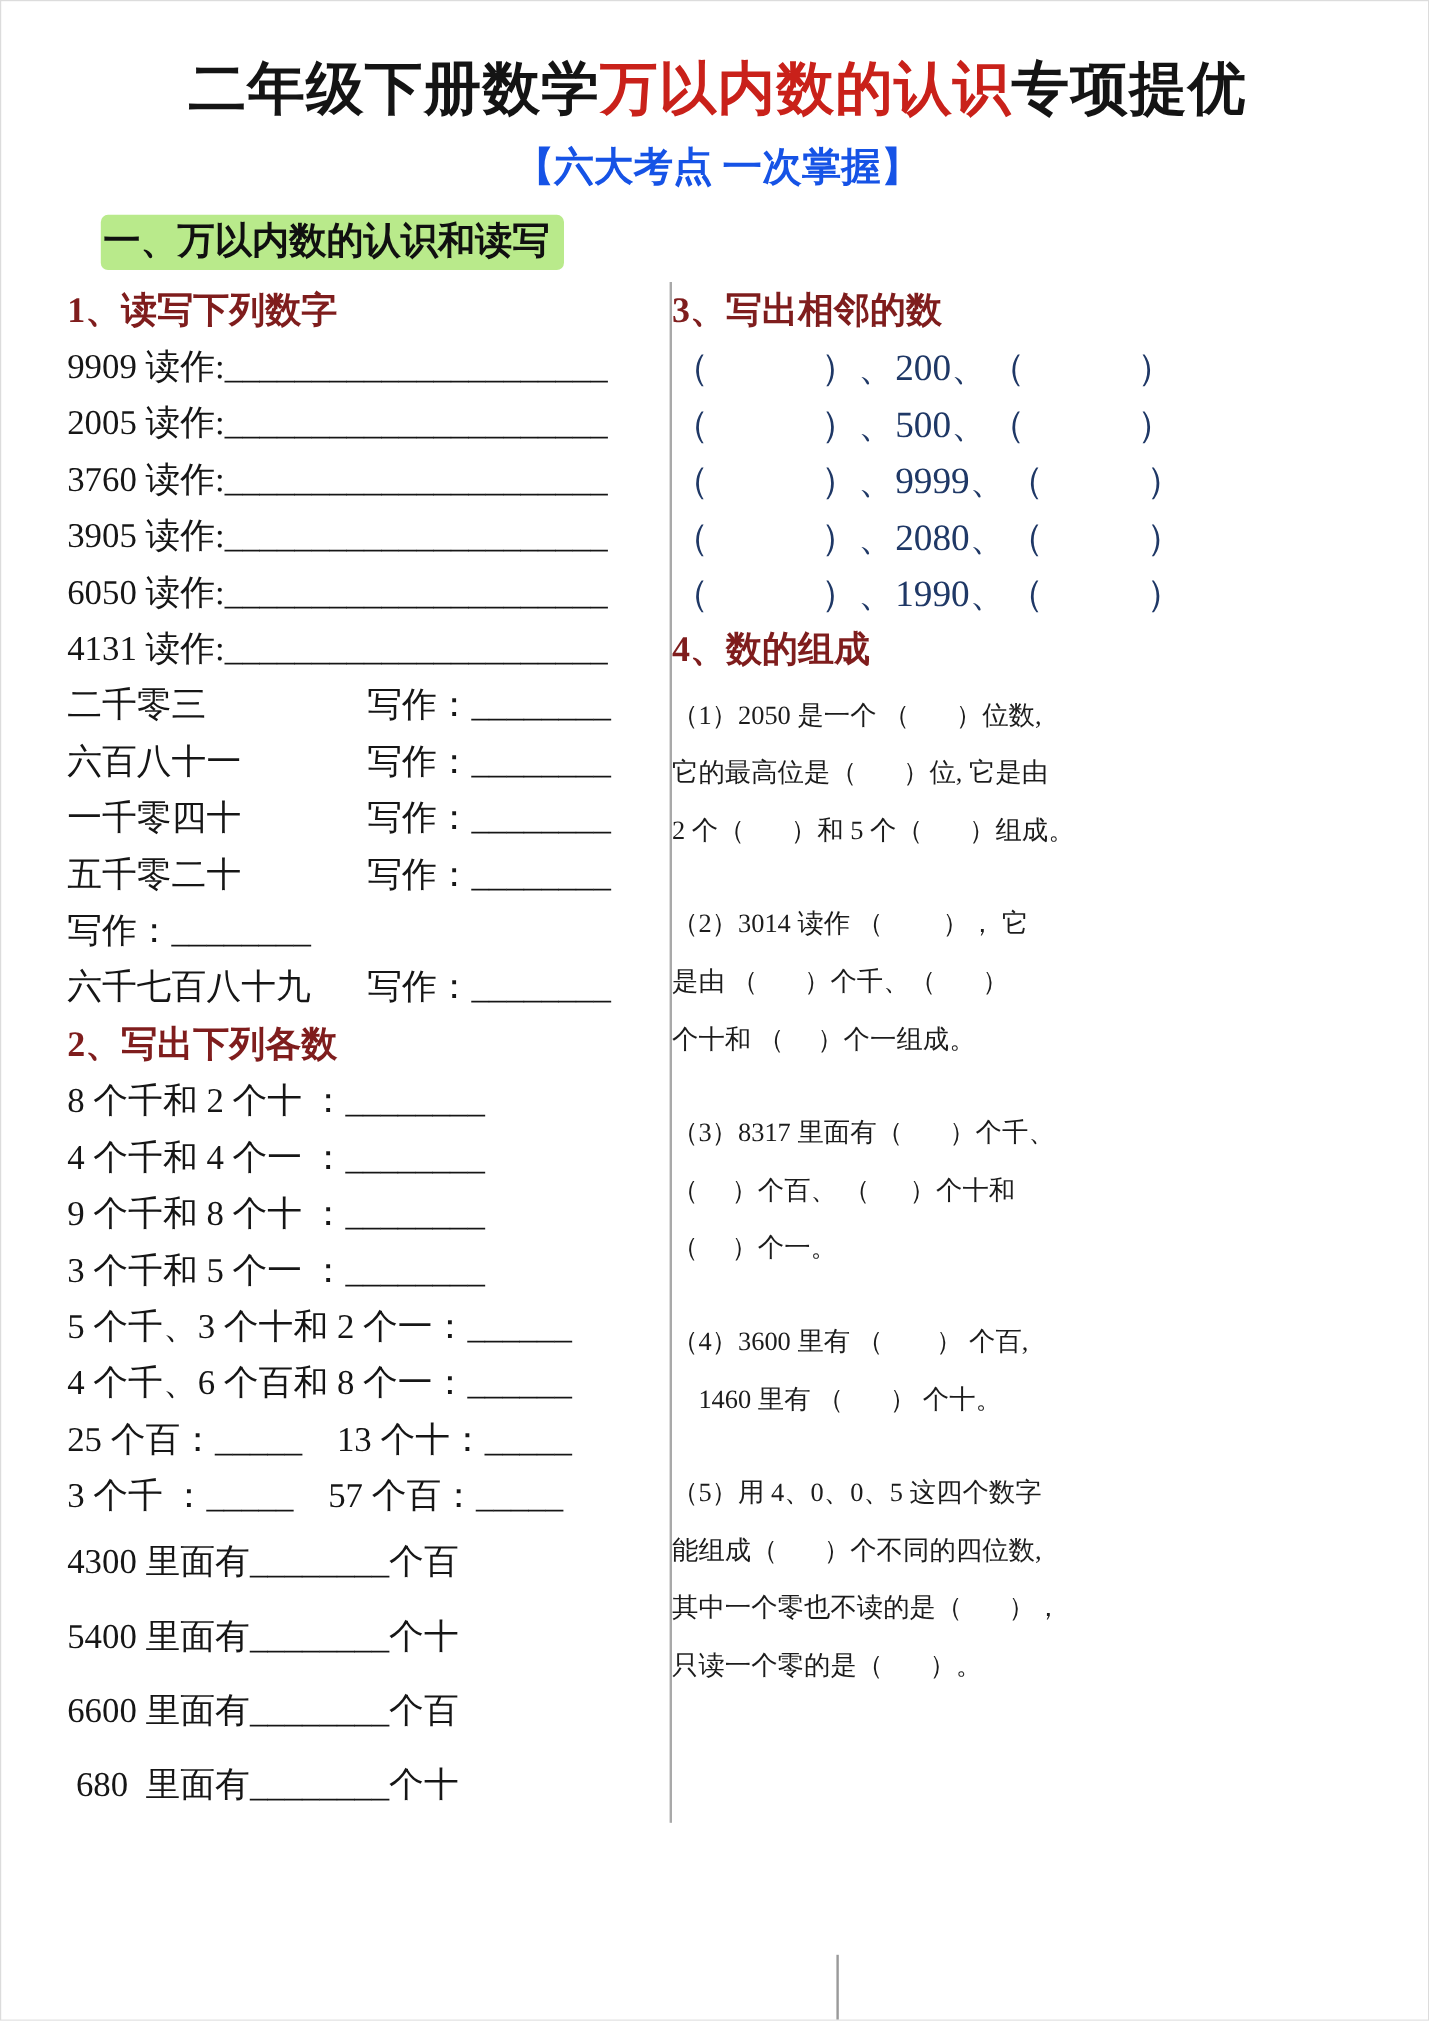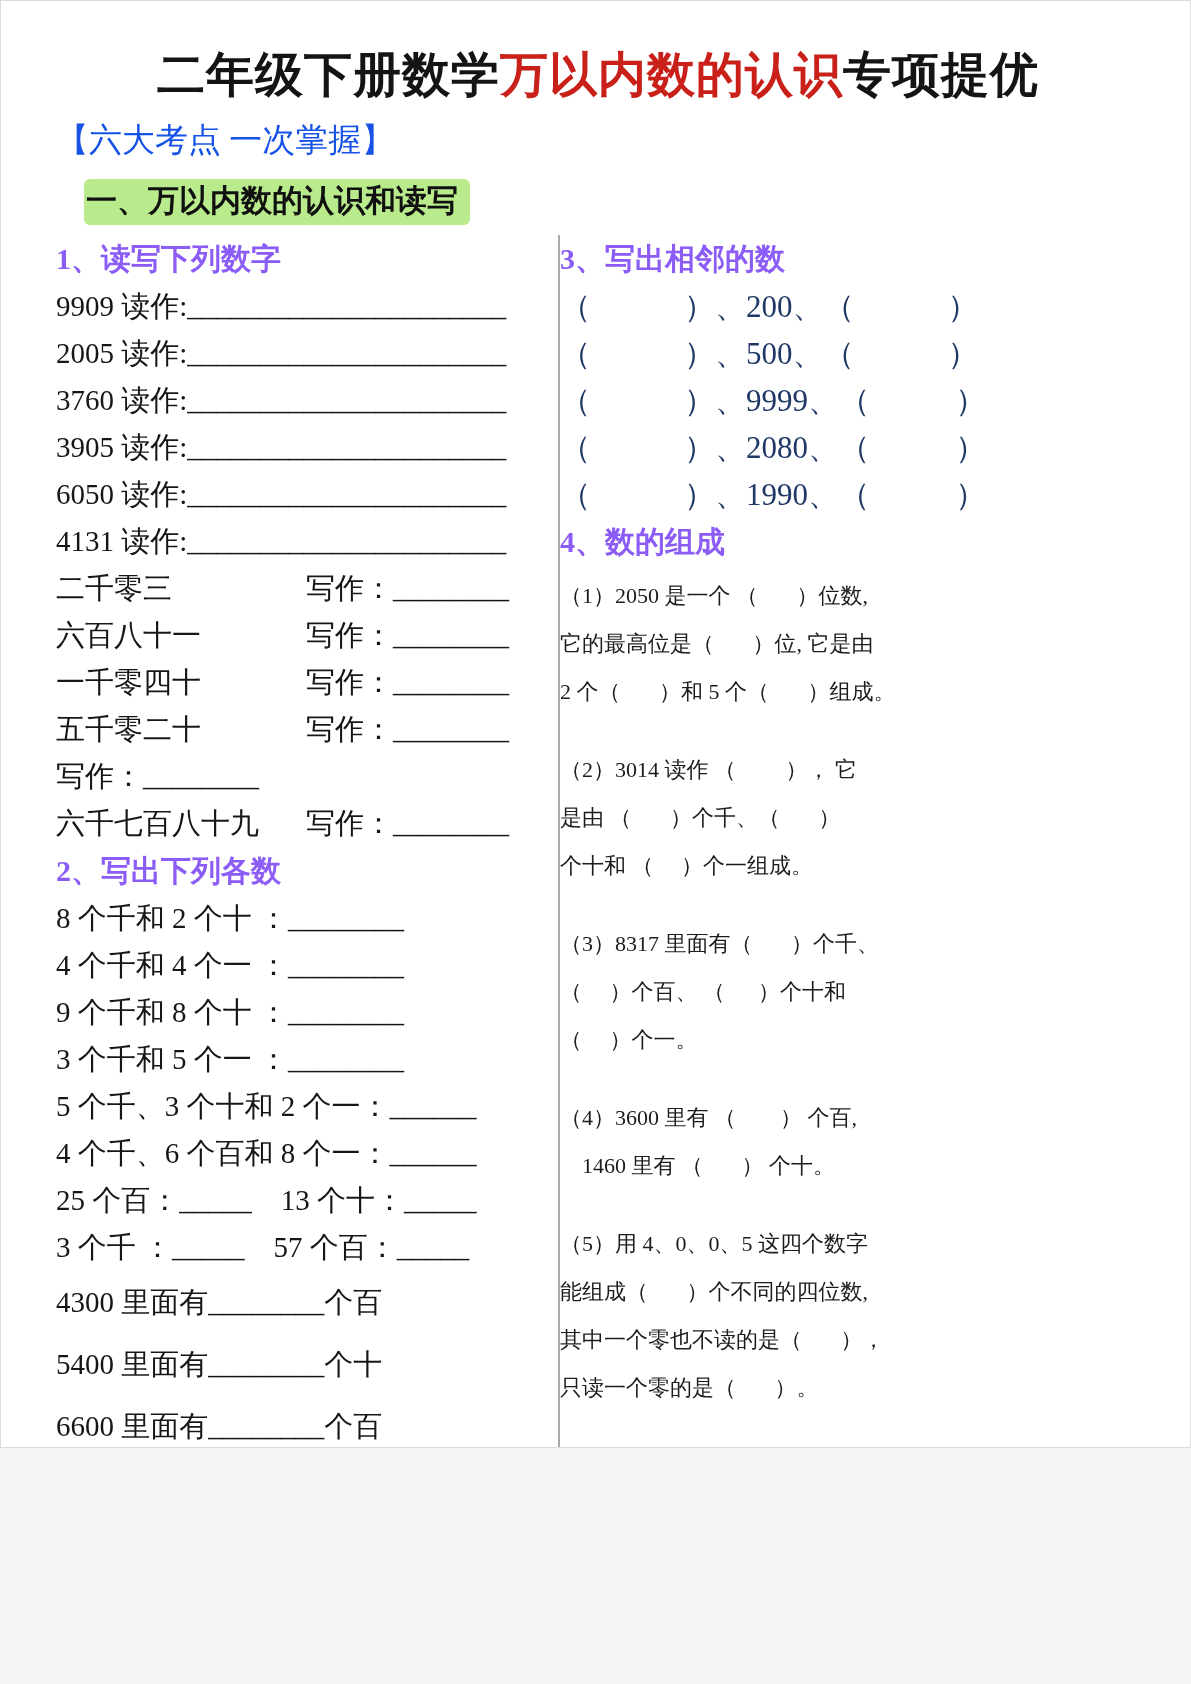--- a/index.html
+++ b/index.html
@@ -1,43 +1,43 @@
 <!DOCTYPE html>
 <html><head>
 <meta charset="utf-8">
 <style>
   html,body{margin:0;padding:0;}
   body{
     width:1191px;height:1684px;background:#f4f4f4;
     font-family:"Liberation Serif","DejaVu Serif",serif;
   }
   .page{
-    position:relative;width:1191px;height:1448px;box-sizing:border-box;
+    position:relative;width:1191px;height:1684px;box-sizing:border-box;
     background:#ffffff;border:1px solid #dcdcdc;
     padding:44px 50px 0 55px;overflow:hidden;
   }
   .title{
     margin:0;text-align:center;font-size:48px;line-height:60px;
     font-weight:900;color:#141414;letter-spacing:1px;
   }
   .title-red{color:#c9211a;}
   .subtitle{
-    margin-top:14px;text-align:left;font-size:33px;line-height:42px;
-    font-weight:400;color:#1653e6;
+    margin-top:14px;text-align:center;font-size:33px;line-height:42px;
+    font-weight:700;color:#1653e6;
   }
   .section-line{margin-top:18px;padding-left:28px;}
   .highlight{
     display:inline-block;background:#b9ea8b;border-radius:6px;
     padding:1px 12px 3px 2px;font-size:31px;font-weight:700;color:#101010;
   }
   .columns{display:flex;align-items:stretch;margin-top:10px;}
   .col-left{flex:0 0 500px;width:500px;}
   .divider{flex:0 0 2px;width:2px;background:#a9a9a9;margin-left:2px;}
   .col-right{flex:1;}
-  .q-title{margin:0;font-size:30px;line-height:48px;font-weight:700;color:#8b5cf6;}
+  .q-title{margin:0;font-size:30px;line-height:48px;font-weight:700;color:#7f1d1d;}
   .row{font-size:29px;line-height:47px;white-space:pre-wrap;color:#161616;}
   .write-row{display:flex;}
   .write-name{flex:0 0 250px;width:250px;}
   .tall{line-height:62px;}
   .q3-row{font-size:31px;color:#1f3866;}
   .q4-title{margin-bottom:6px;}
   .para{margin:0 0 30px;font-size:22px;line-height:48px;white-space:pre-wrap;color:#1c1c1c;}
   .bottom-stub{position:absolute;left:696px;top:1628px;width:2px;height:55px;background:#9a9a9a;}
 </style>
 </head>

